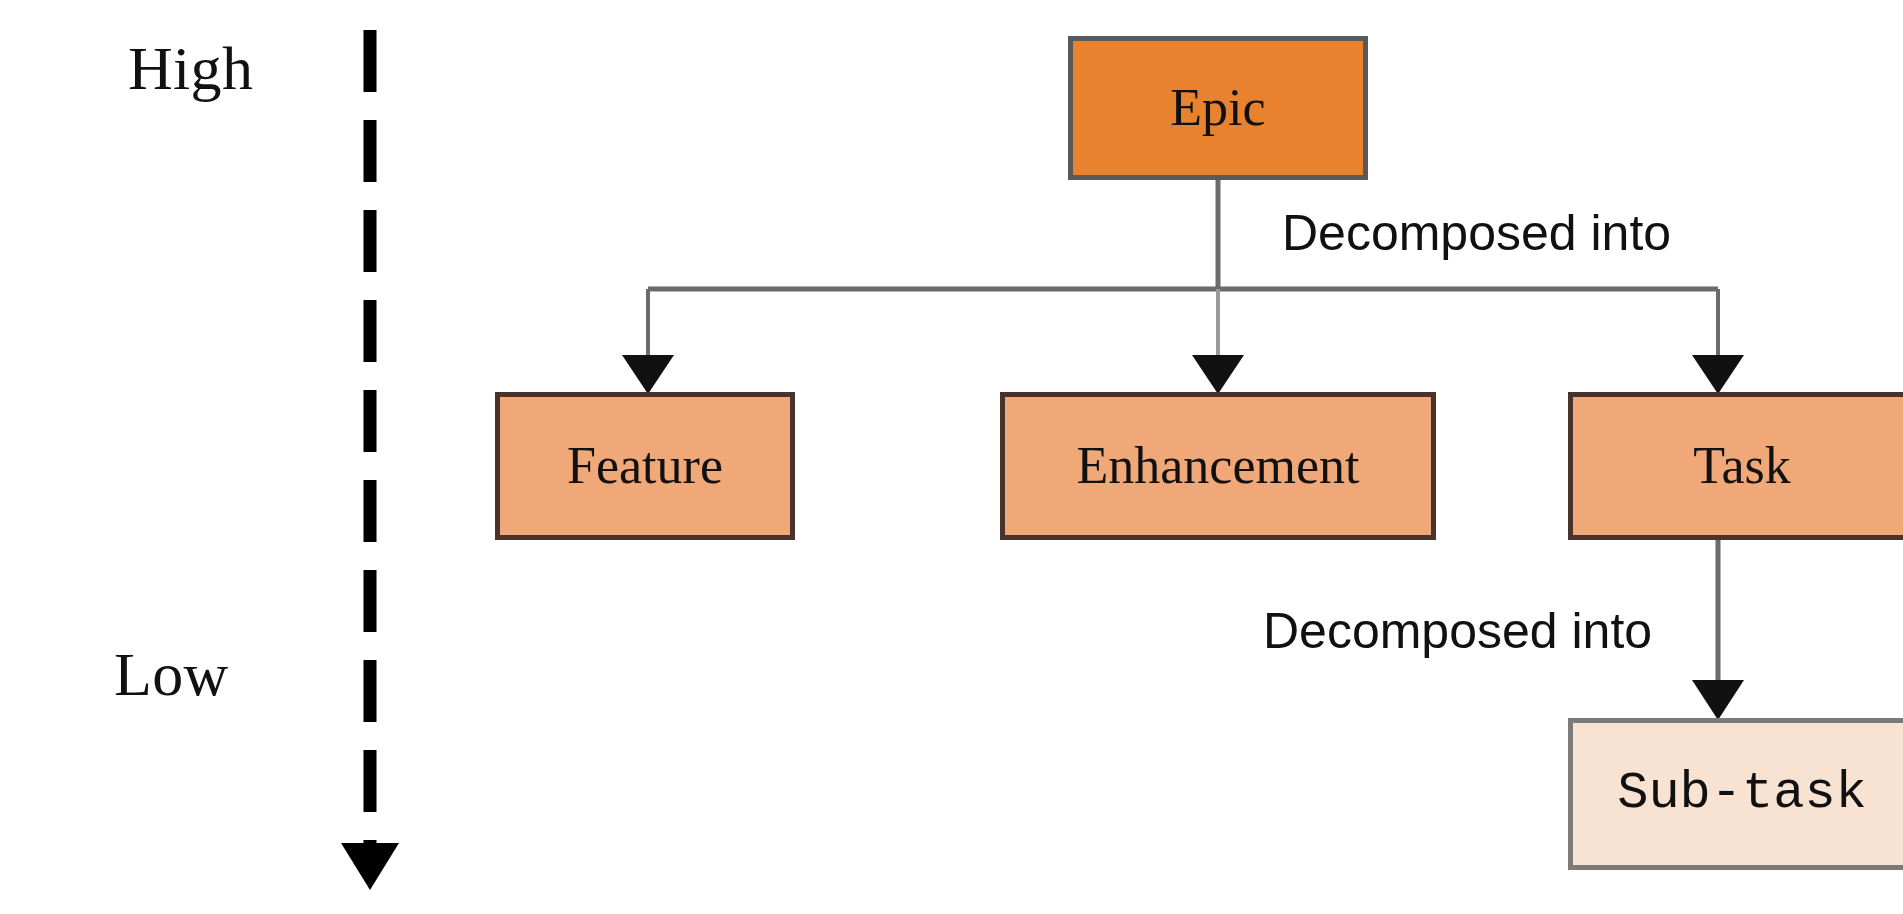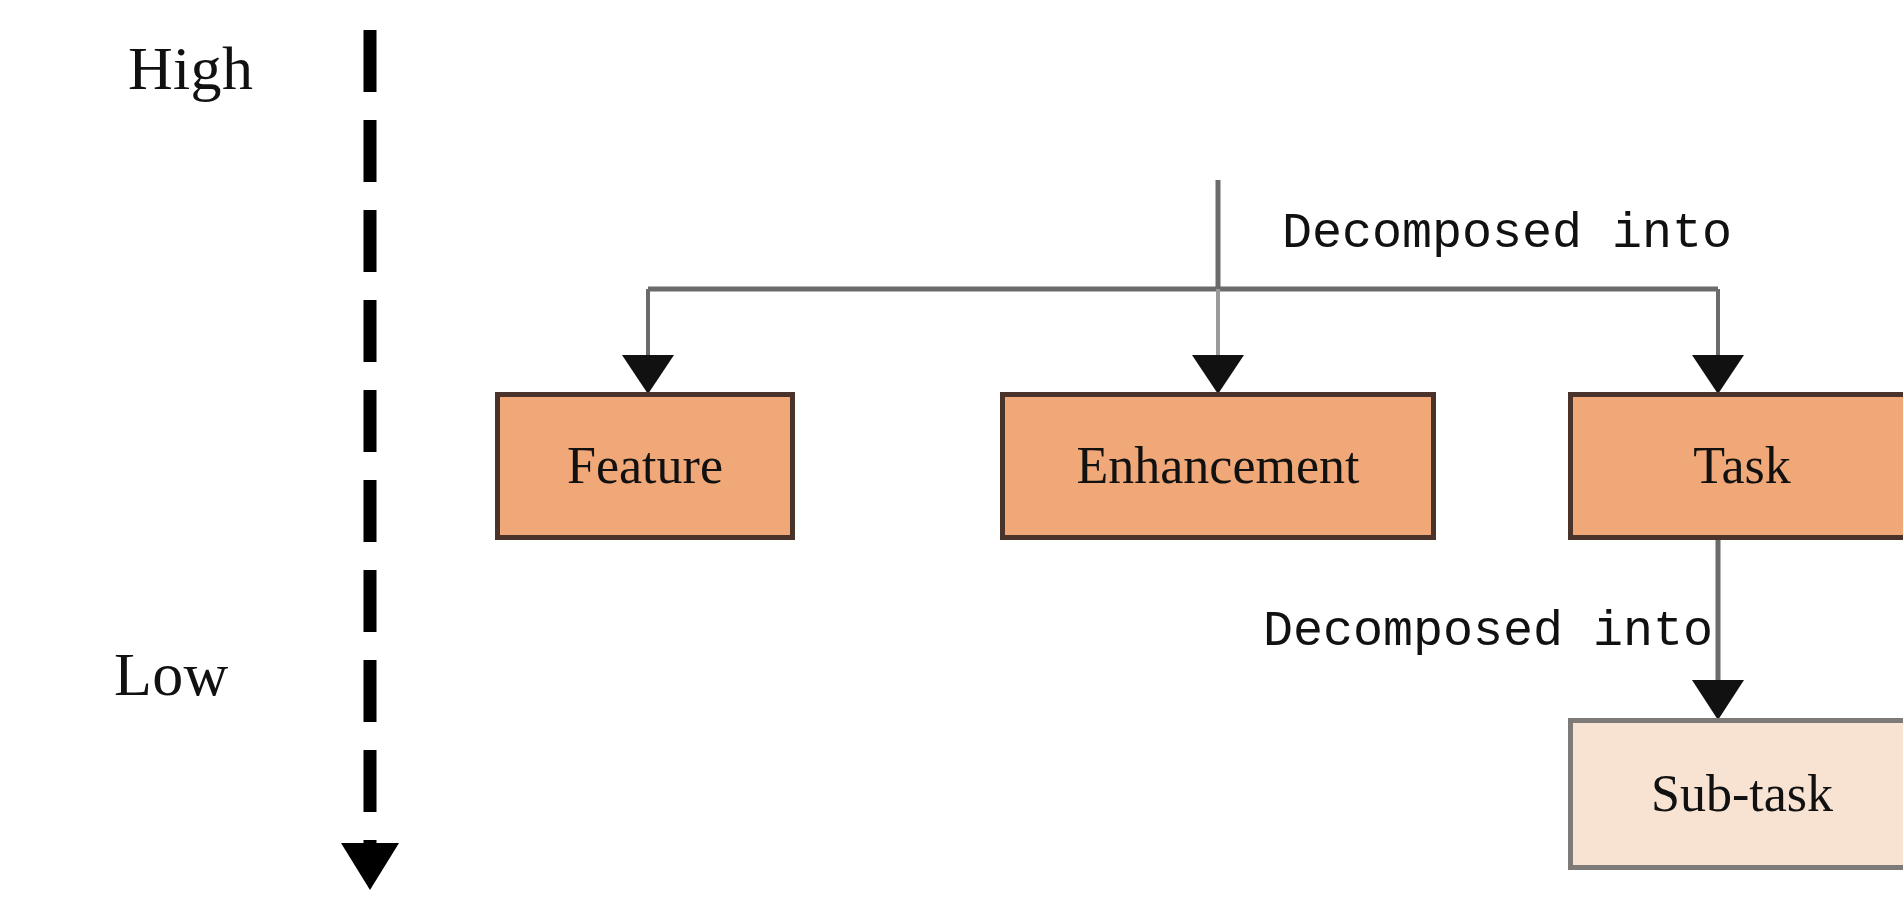--- a/index.html
+++ b/index.html
@@ -28,21 +28,21 @@
     white-space: pre-line;
     text-align: left;
   }
   #label-high   { left: 128px; top: 34px;  }
   #label-abs    { left: 18px;  top: 300px; width: 300px; }
   #label-low    { left: 114px; top: 640px; }
 
   .edge-label {
     position: absolute;
     color: #111111;
-    font-family: Liberation Mono, monospace;
+    font-family: Liberation Sans, sans-serif;
     font-size: 50px;
     line-height: 1.1;
     white-space: nowrap;
   }
   #edge-label-1 { left: 1282px; top: 206px; }
   #edge-label-2 { left: 1263px; top: 604px; }
 
   .node {
     position: absolute;
     box-sizing: border-box;
@@ -71,20 +71,21 @@
   }
   #node-task {
     left: 1568px; top: 392px; width: 335px; height: 148px;
     background: #F1A878;
     border: 5px solid #4a332a;
   }
   #node-subtask {
     left: 1568px; top: 718px; width: 335px; height: 152px;
     background: #F8E2D2;
     border: 5px solid #7e7a77;
+    font-family: Liberation Mono, monospace;
   }
   #node-task, #node-subtask { border-right: none; padding-left: 8px; }
 
   svg.overlay {
     position: absolute;
     left: 0; top: 0;
     width: 1903px;
     height: 914px;
     pointer-events: none;
   }
@@ -129,20 +130,21 @@
       <line x1="1718" y1="289" x2="1718" y2="360" stroke="#6b6b6b" stroke-width="4"></line>
       <polygon points="1692,355 1744,355 1718,394" fill="#111111"></polygon>
     </g>
 
     <g>
       <line x1="1718" y1="540" x2="1718" y2="683" stroke="#6b6b6b" stroke-width="5"></line>
       <polygon points="1692,680 1744,680 1718,720" fill="#111111"></polygon>
     </g>
   </svg>
 
+  <div class="node" id="node-epic">Epic</div>
 
   <div class="node" id="node-feature">Feature</div>
 
   <div class="node" id="node-enhancement">Enhancement</div>
 
   <div class="node" id="node-task">Task</div>
 
   <div class="node" id="node-subtask">Sub-task</div>
 
 </div>

